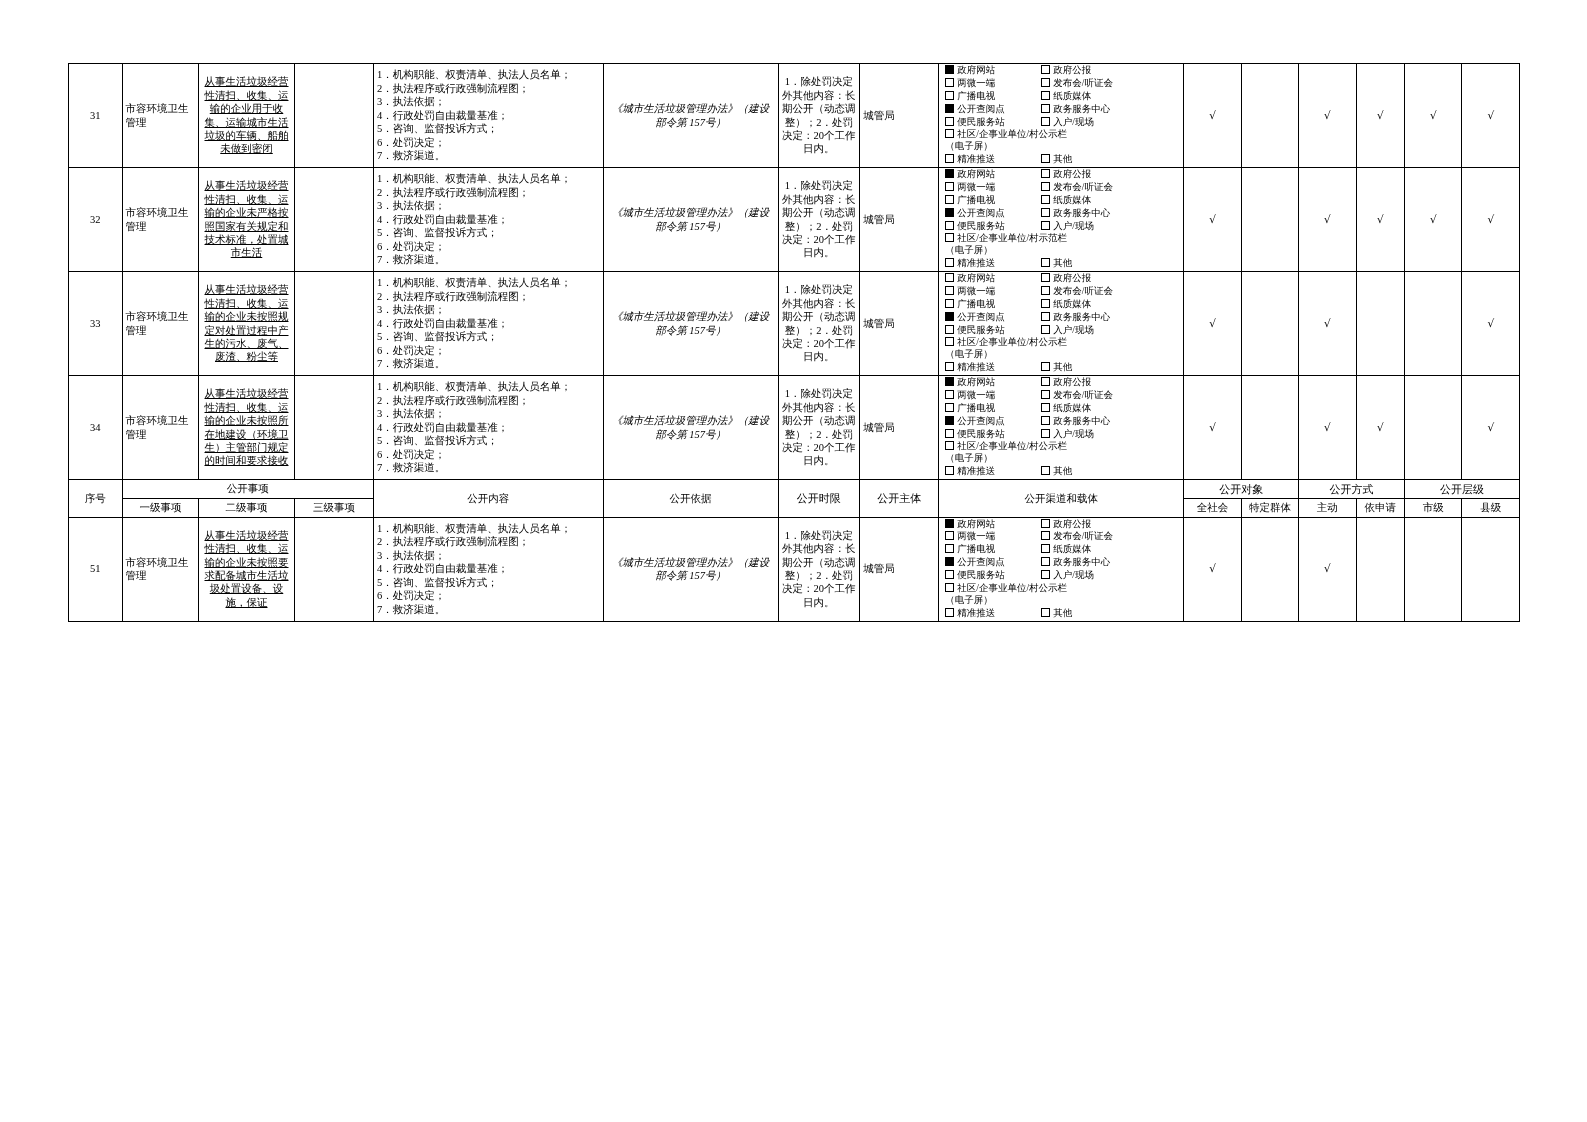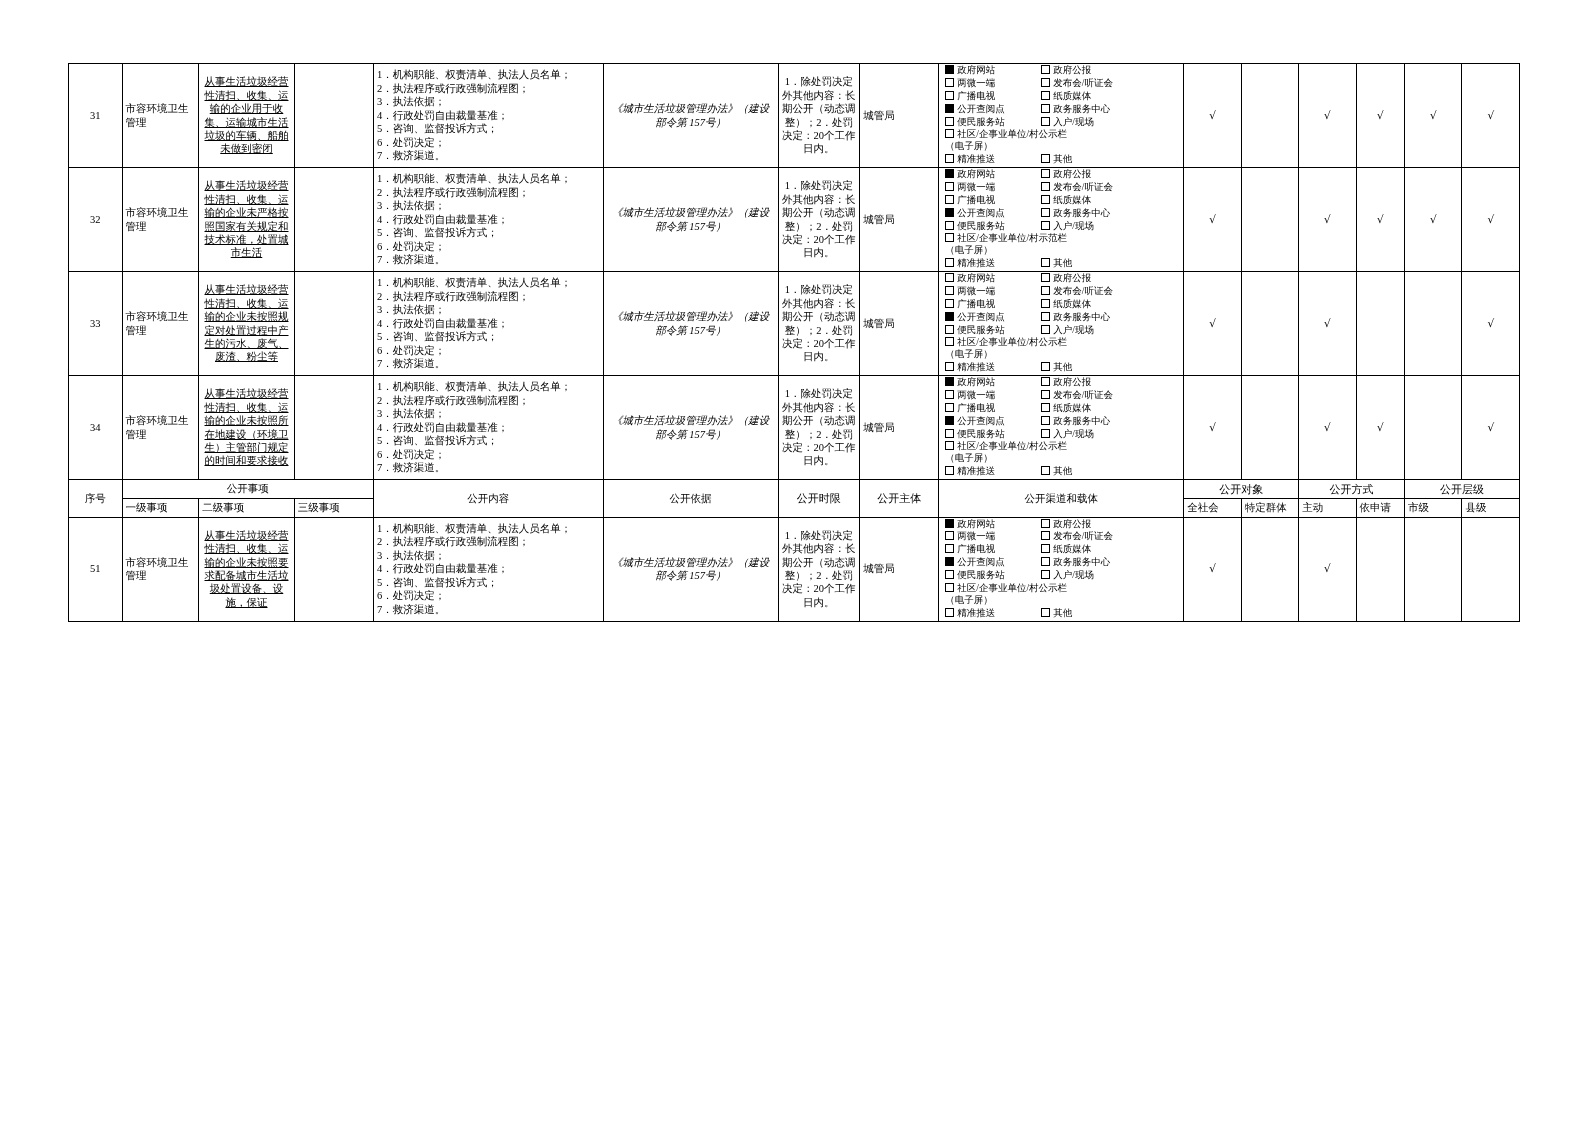--- a/index.html
+++ b/index.html
@@ -88,20 +88,21 @@
   .hdr td {
     text-align: center;
     font-weight: bold;
     font-size: 12px;
     line-height: 1.3;
   }
   .hdr td.small {
     font-size: 11px;
   }
   .hdr-sub td {
+    text-align: center;
     font-weight: bold;
     font-size: 11px;
   }
   .hdr-sub td.tiny { font-size: 10.5px; }
 </style>
 </head>
 <body>
 
 <div class="page">
   <table class="doc">

